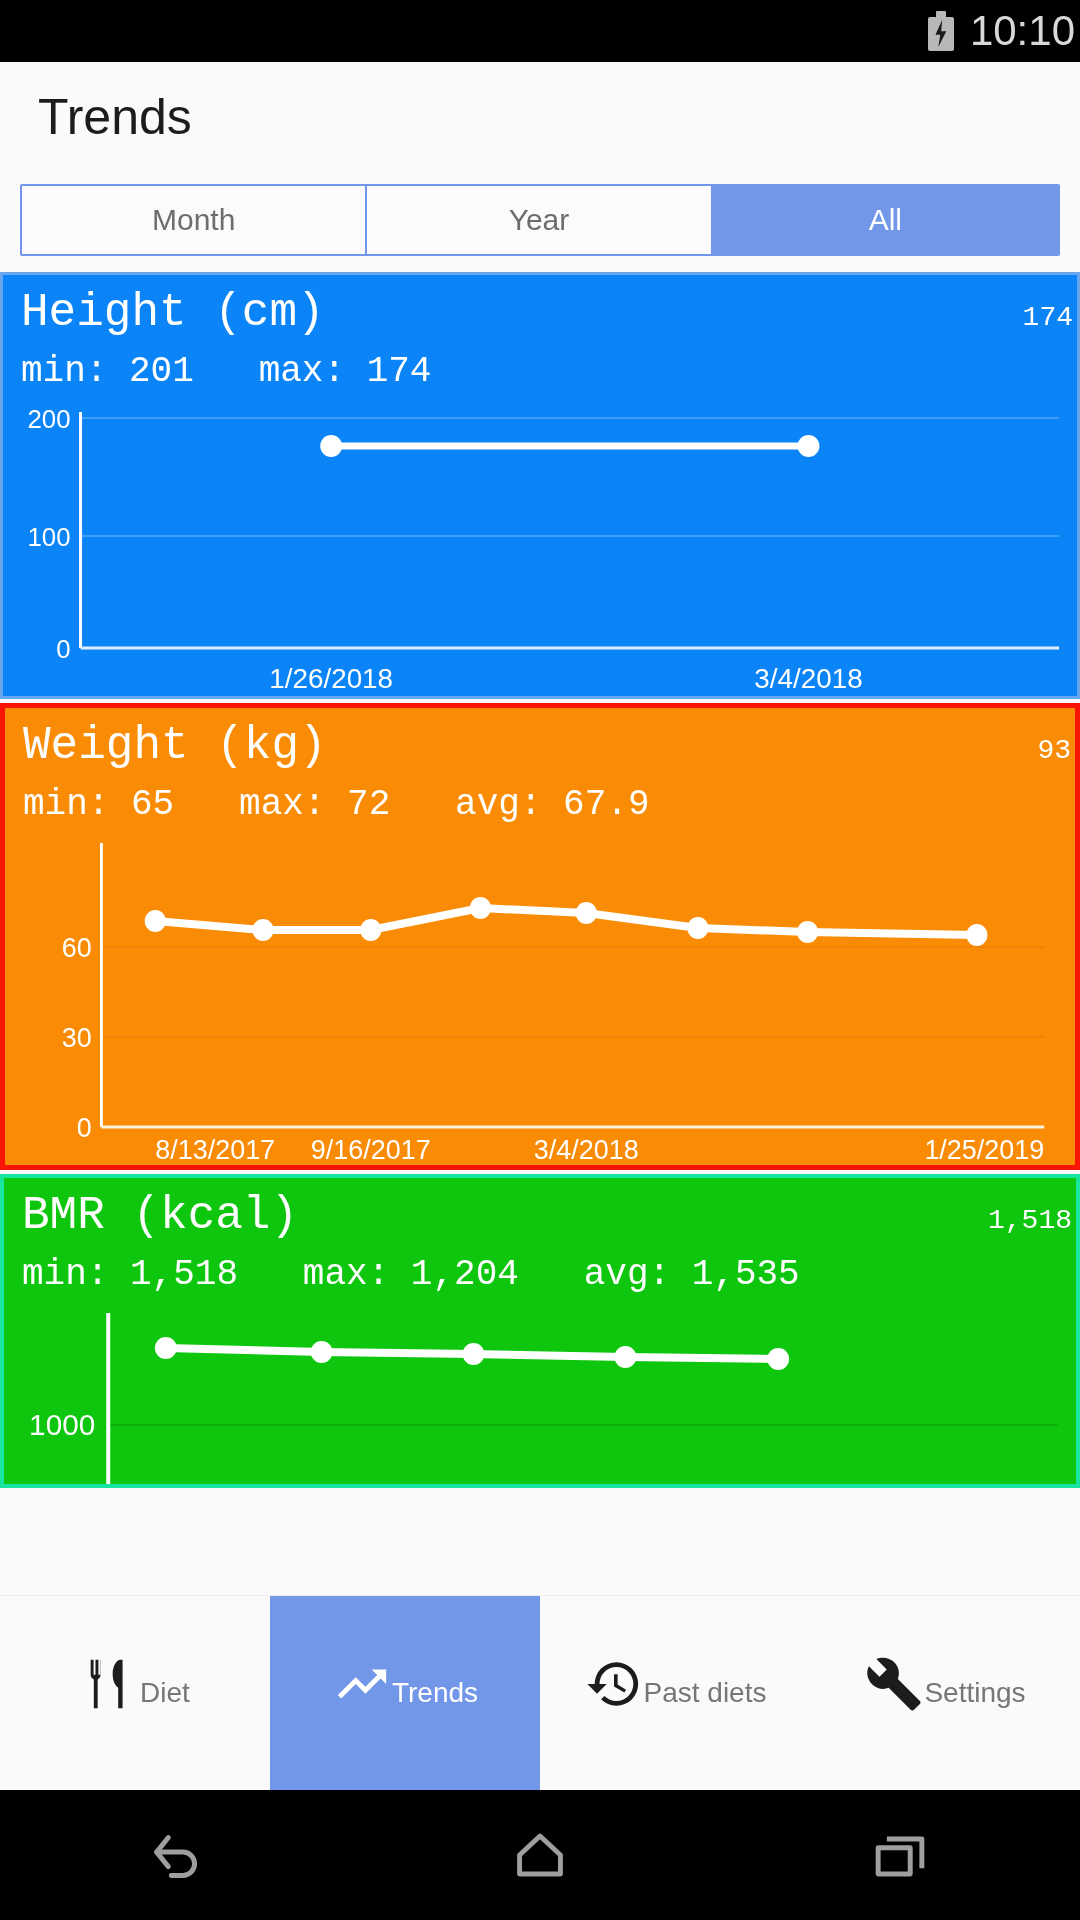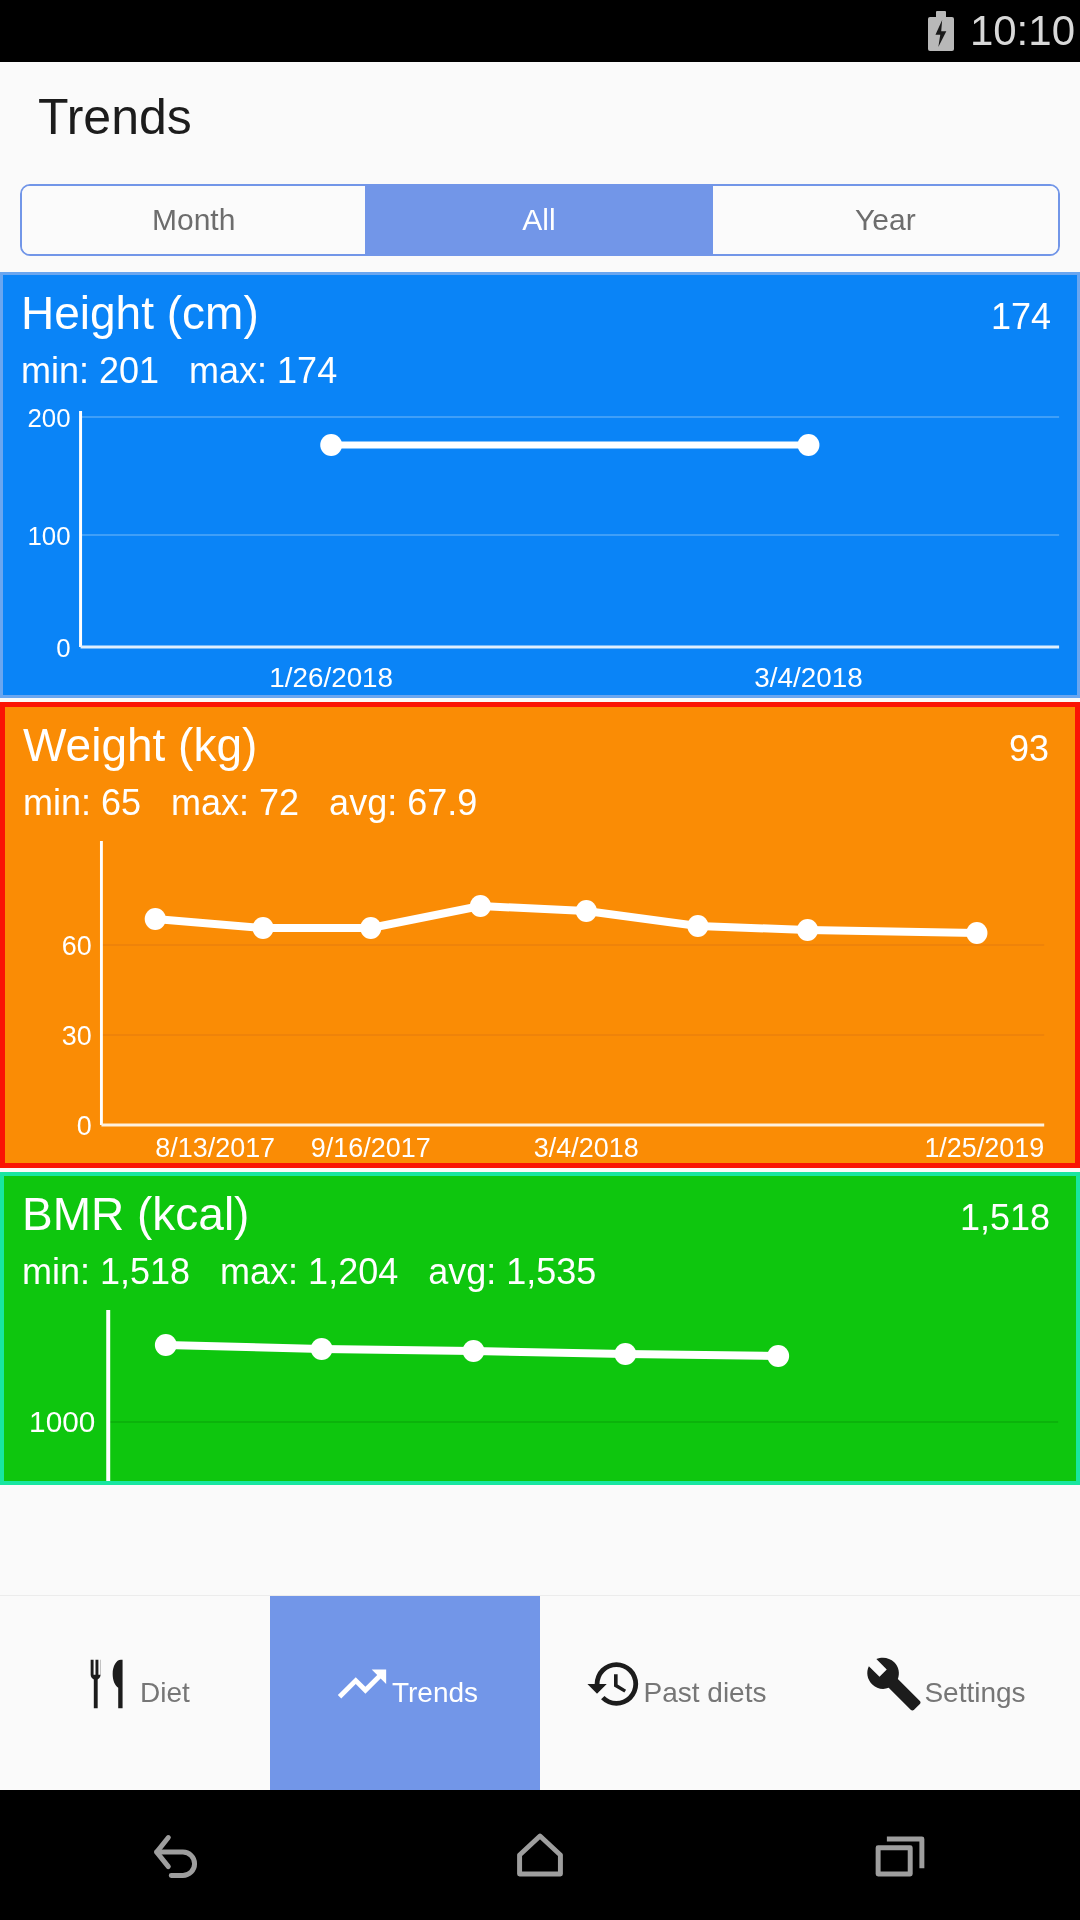--- a/index.html
+++ b/index.html
@@ -85,21 +85,21 @@
   .seg-wrap {
     padding: 12px 20px 12px 20px;
     background: #fafafa;
     flex: 0 0 auto;
   }
   .segmented {
     display: flex;
     width: 100%;
     height: 72px;
     border: 2px solid #7296e8;
-    border-radius: 10px;
+    border-radius: 2px;
     overflow: hidden;
   }
   .seg-btn {
     flex: 1 1 33.333%;
     display: flex;
     align-items: center;
     justify-content: center;
     font-size: 30px;
     color: #6d6d6d;
     background: #fbfbfb;
@@ -122,35 +122,36 @@
   .card {
     position: relative;
     width: 100%;
     color: #ffffff;
     overflow: hidden;
   }
   .card + .card { margin-top: 4px; }
 
   .card-head {
     position: relative;
-    padding: 10px 26px 0 18px;
+    padding: 10px 4px 0 18px;
+    font-family: Liberation Mono, monospace;
   }
   .card-title-row {
     display: flex;
     align-items: baseline;
     justify-content: space-between;
   }
   .card-title {
     font-size: 46px;
     font-weight: 400;
     line-height: 56px;
     color: #ffffff;
   }
   .card-value {
-    font-size: 36px;
+    font-size: 28px;
     font-weight: 400;
     line-height: 56px;
     color: #ffffff;
   }
   .card-stats {
     font-size: 36px;
     line-height: 48px;
     color: #ffffff;
     margin-top: 2px;
     white-space: pre;
@@ -237,22 +238,22 @@
     <div class="status-time">10:10</div>
   </div>
 
   <div class="app-bar">
     <div class="app-title">Trends</div>
   </div>
 
   <div class="seg-wrap">
     <div class="segmented">
       <div class="seg-btn">Month</div>
+      <div class="seg-btn">Year</div>
       <div class="seg-btn active">All</div>
-      <div class="seg-btn">Year</div>
     </div>
   </div>
 
   <div class="cards">
 
     <div class="card card-height">
       <div class="card-head">
         <div class="card-title-row">
           <span class="card-title">Height (cm)</span>
           <span class="card-value">174</span>

